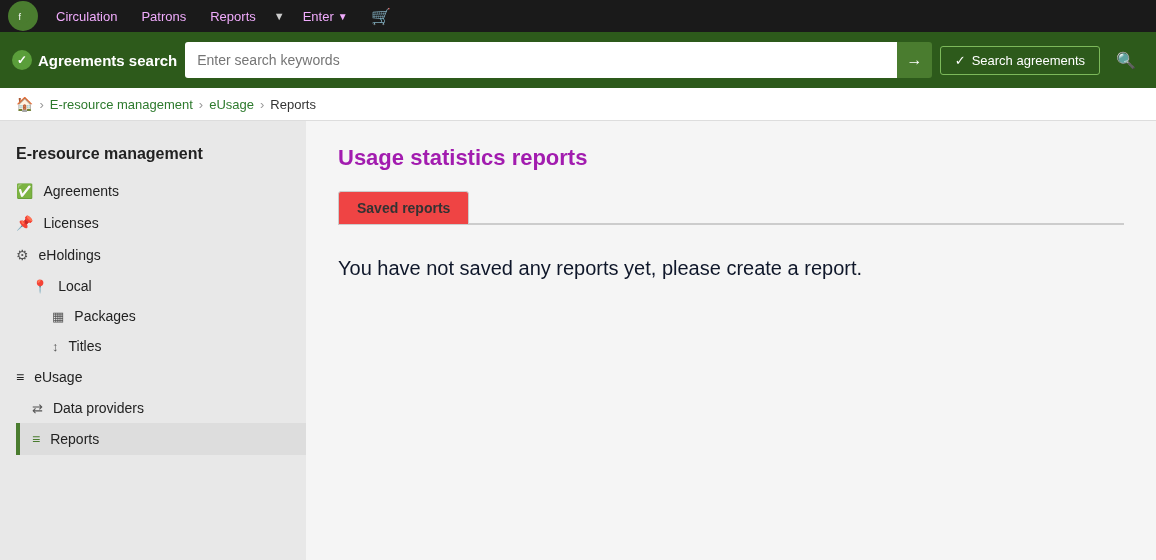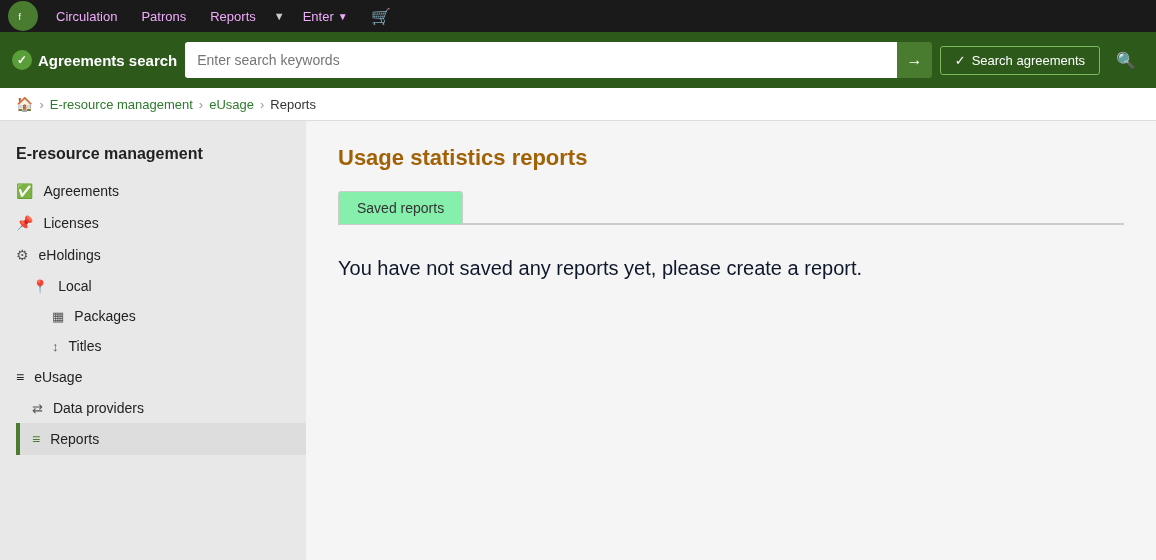--- a/index.html
+++ b/index.html
@@ -201,21 +201,21 @@
 
     
     .content {
       flex: 1;
       padding: 24px 32px;
       background: #f5f5f5;
     }
     .page-title {
       font-size: 22px;
       font-weight: bold;
-      color: #a16207;
+      color: #a21caf;
       margin-bottom: 20px;
     }
 
     
     .tabs {
       display: flex;
       border-bottom: 2px solid #ccc;
       margin-bottom: 20px;
     }
     .tab {
@@ -227,23 +227,24 @@
       margin-bottom: -2px;
       background: transparent;
     }
     .tab.active {
       background: #4a7c2f;
       color: white;
       border-color: #4a7c2f;
       border-radius: 3px 3px 0 0;
     }
     .tab.inactive {
-      background: #86efac;
+      background: #ef4444;
       border-color: #ccc;
       border-radius: 3px 3px 0 0;
+      font-weight: bold;
     }
 
     .empty-message {
       font-size: 20px;
       color: #0f172a;
       padding: 12px 0;
     }
   </style>
 </head>
 <body>

